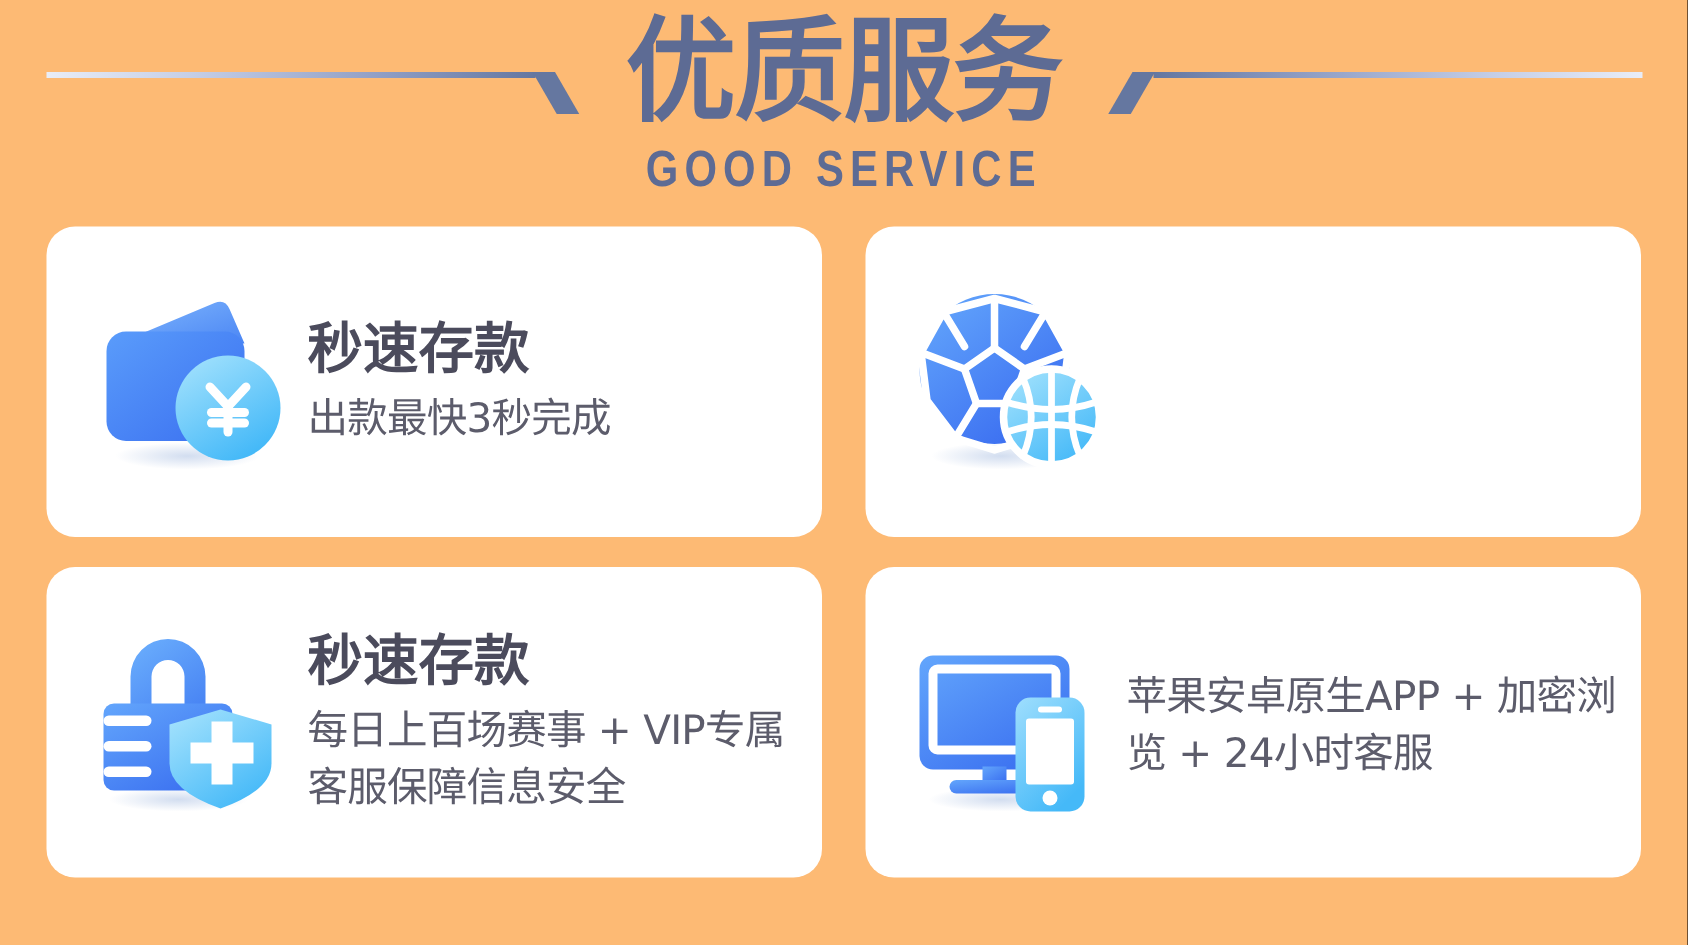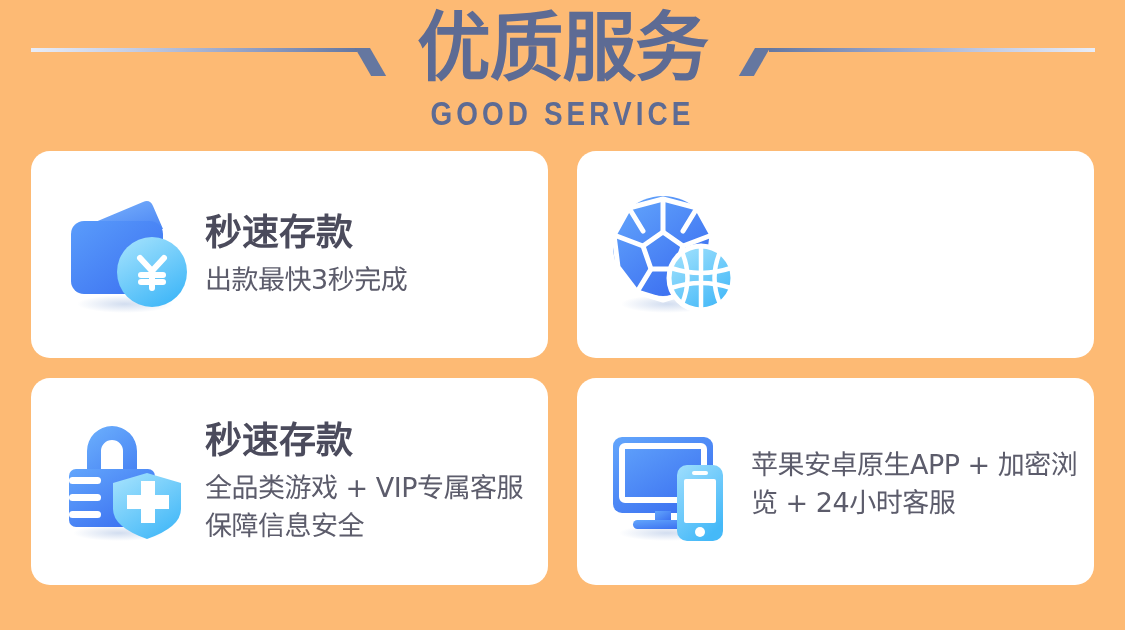--- a/index.html
+++ b/index.html
@@ -229,21 +229,21 @@
             <rect x="10" y="62" width="32" height="7" rx="3.5"></rect>
             <rect x="10" y="79" width="32" height="7" rx="3.5"></rect>
             <rect x="10" y="96" width="32" height="7" rx="3.5"></rect>
           </g>
           <path d="M88 58 L122 68 L122 94 Q122 112 88 124 Q54 112 54 94 L54 68 Z" fill="url(#l3)"></path>
           <path d="M81 78 h14 v-14 h-14 v14 h-14 v14 h14 v14 h14 v-14 h14 v-14 h-14 z" transform="translate(1,2)" fill="#ffffff"></path>
         </svg>
       </div>
       <div class="texts">
         <div class="c-title">秒速存款</div>
-        <div class="c-sub wide">全品类游戏 + VIP专属客服保障信息安全</div>
+        <div class="c-sub wide">每日上百场赛事 + VIP专属客服保障信息安全</div>
       </div>
     </div>
 
     <div class="card">
       <div class="icon-wrap">
         <svg viewBox="0 0 134 134" xmlns="http://www.w3.org/2000/svg">
           <defs>
             <linearGradient id="m1" x1="0" y1="0" x2="0.8" y2="1">
               <stop offset="0" stop-color="#63a6fc"></stop>
                 <stop offset="1" stop-color="#3a6ff0"></stop>

